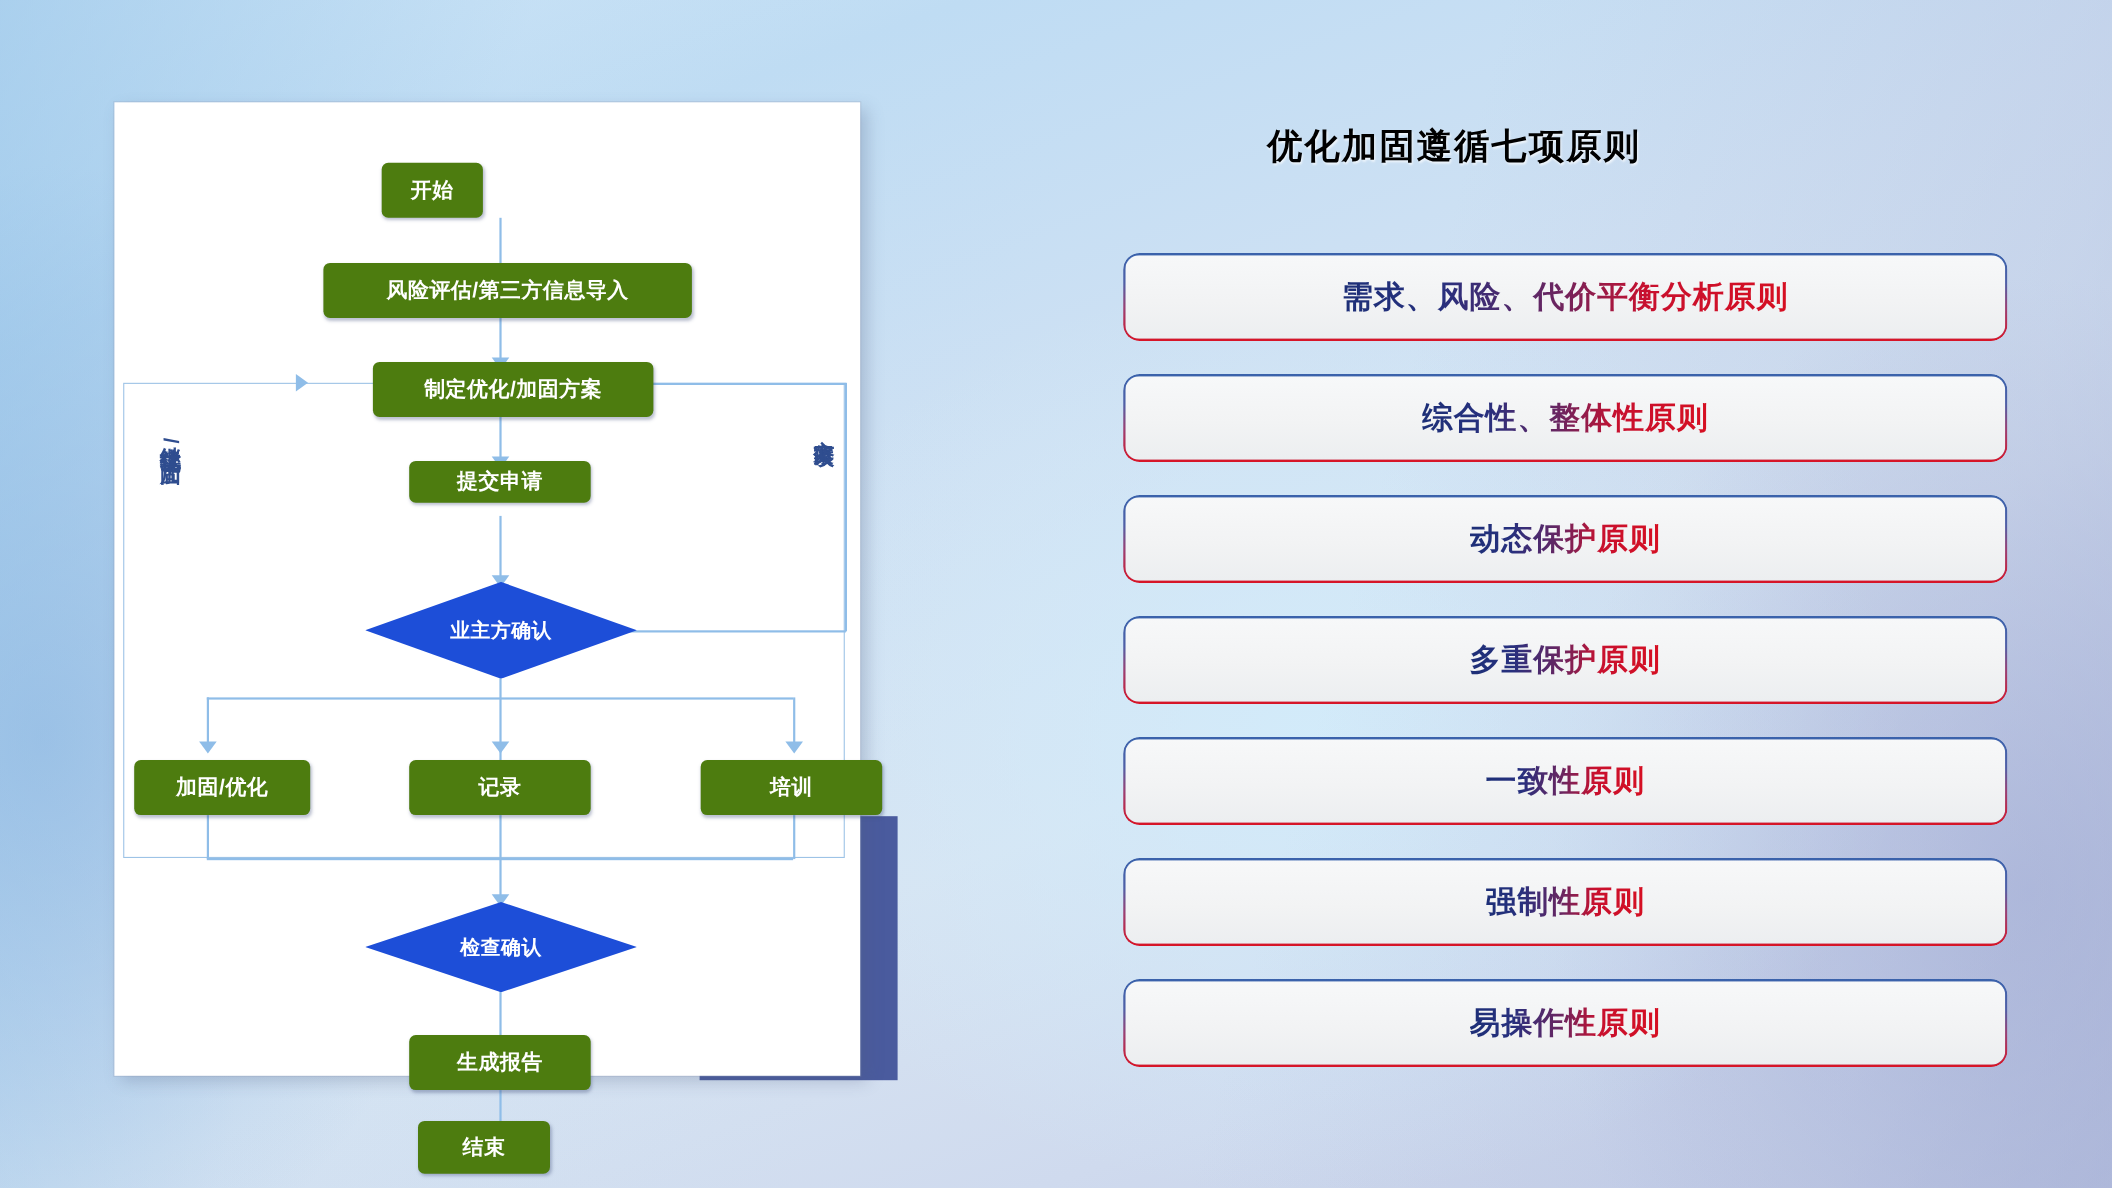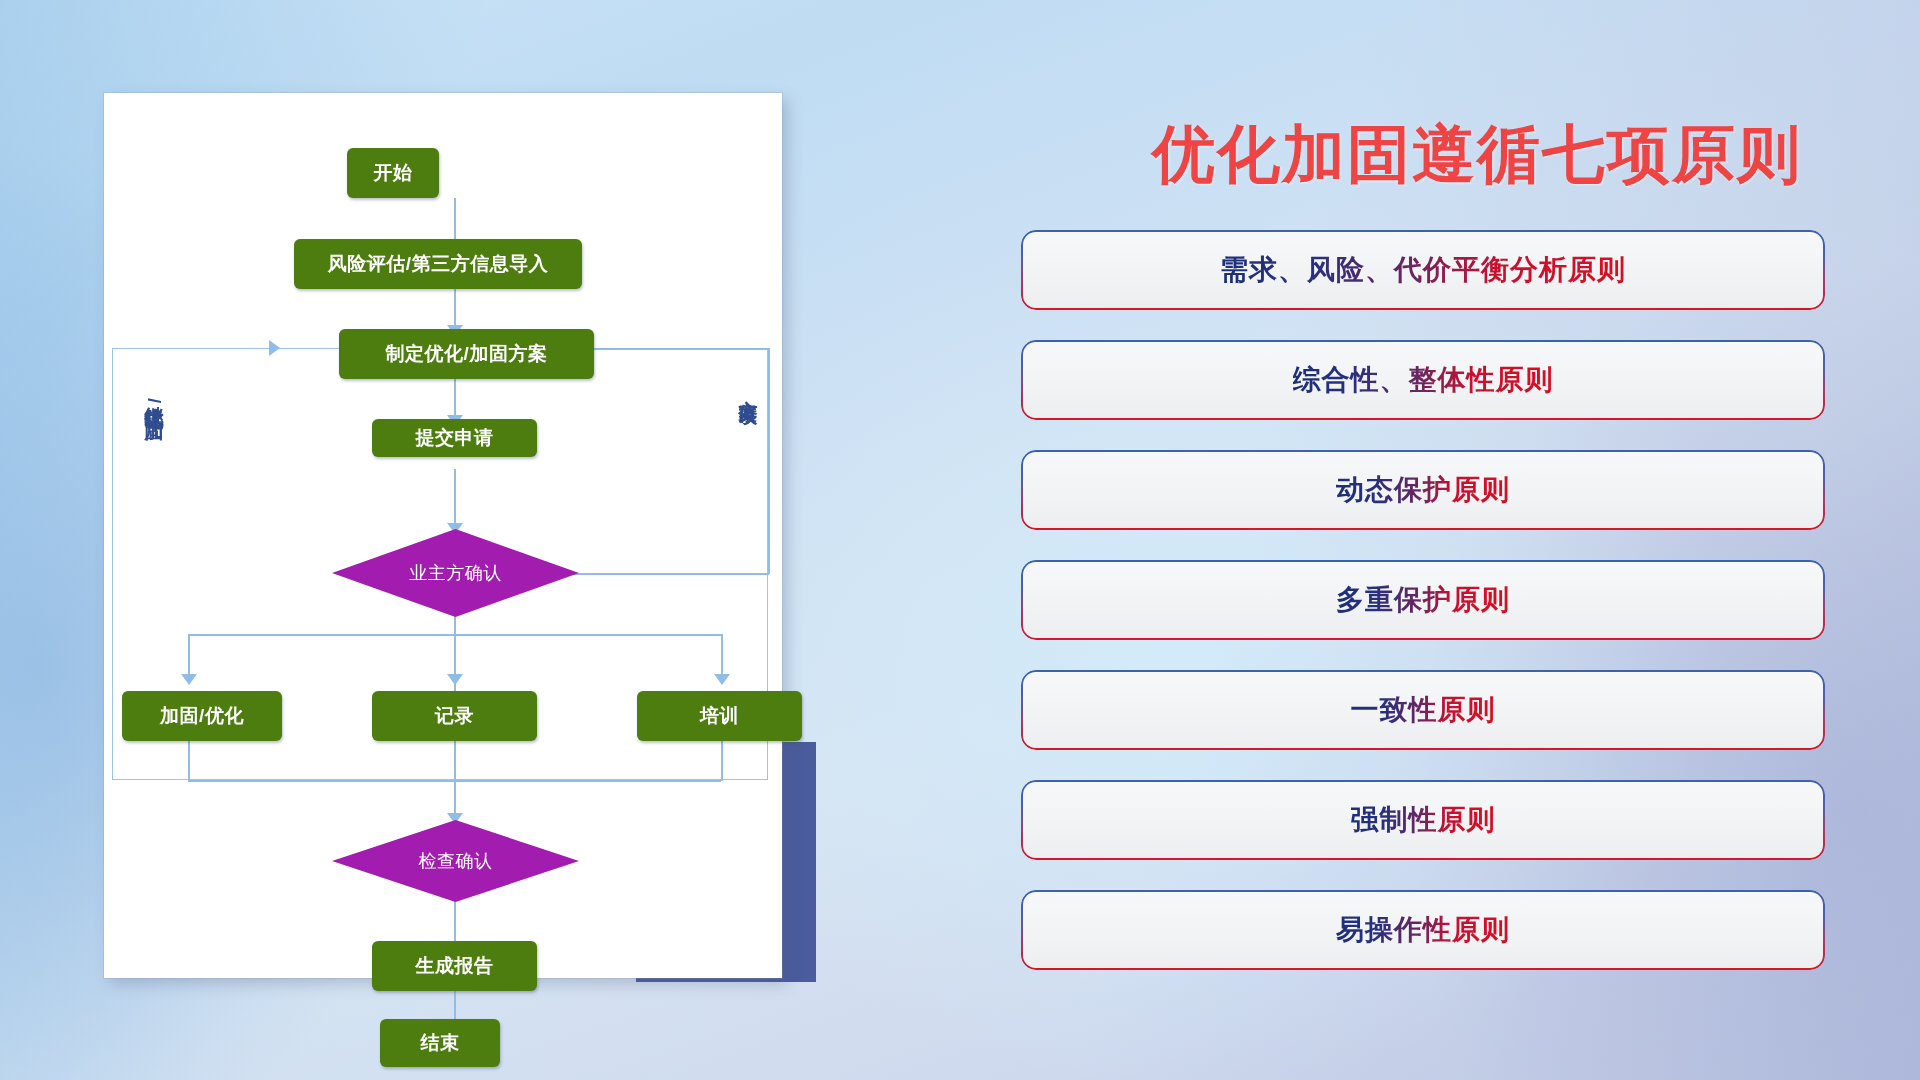--- a/index.html
+++ b/index.html
@@ -55,24 +55,24 @@
     color:#ffffff;
     border-radius:6px;
     display:flex;align-items:center;justify-content:center;
     font-size:19px;font-weight:700;
     box-shadow:1px 2px 3px rgba(60,75,120,.35);
     white-space:nowrap;
     letter-spacing:.5px;
   }
   .diamond{
     position:absolute;
-    background:#a21caf;
+    background:#1d4ed8;
     color:#ffffff;
     display:flex;align-items:center;justify-content:center;
-    font-size:18px;font-weight:400;
+    font-size:18px;font-weight:700;
     clip-path:polygon(50% 0%,100% 50%,50% 100%,0% 50%);
     letter-spacing:.5px;
   }
   
   .ln{position:absolute;background:#8fbde8;}
   .lnv{width:1.6px;}
   .lnh{height:1.6px;}
   .arrow{
     position:absolute;width:0;height:0;
     border-left:8px solid transparent;border-right:8px solid transparent;
@@ -85,21 +85,21 @@
   }
   .arrowright{
     position:absolute;width:0;height:0;
     border-top:8px solid transparent;border-bottom:8px solid transparent;
     border-left:11px solid #8fbde8;
   }
 
   
   #rightTitle{
     position:absolute;left:1152px;top:112px;
-    font-size:63px;font-weight:700;color:#ef4444;
+    font-size:32px;font-weight:700;color:#000000;
     letter-spacing:2px;
     text-shadow:1px 1px 2px rgba(255,255,255,.7);
   }
   #cards{position:absolute;left:1023px;top:232px;width:800px;}
   .card{
     position:relative;
     height:76px;margin-bottom:34px;
     background:linear-gradient(180deg,#f7f8f9 0%, #f2f3f4 55%, #eceef0 100%);
     border-radius:13px;
     display:flex;align-items:center;justify-content:center;
@@ -170,21 +170,21 @@
   <div class="ln lnv" style="left:664px;top:255px;height:226px;"></div>
   <div class="ln lnh" style="left:470px;top:255px;width:195px;"></div>
   <div class="arrowleft" style="left:459px;top:247px;"></div>
 
   <div class="arrowright" style="left:165px;top:247px;"></div>
 
   <div class="node" style="left:243px;top:55px;width:92px;height:50px;">
     <span>开始</span>
   </div>
 
-  <div class="node" style="left:190px;top:146px;width:288px;height:50px;">
+  <div class="node" style="left:190px;top:146px;width:335px;height:50px;">
     <span>风险评估/第三方信息导入</span>
   </div>
 
   <div class="node" style="left:223px;top:236px;width:255px;height:50px;margin-left:12px;">
     <span>制定优化/加固方案</span>
   </div>
 
   <div class="node" style="left:268px;top:326px;width:165px;height:38px;">
     <span>提交申请</span>
   </div>

